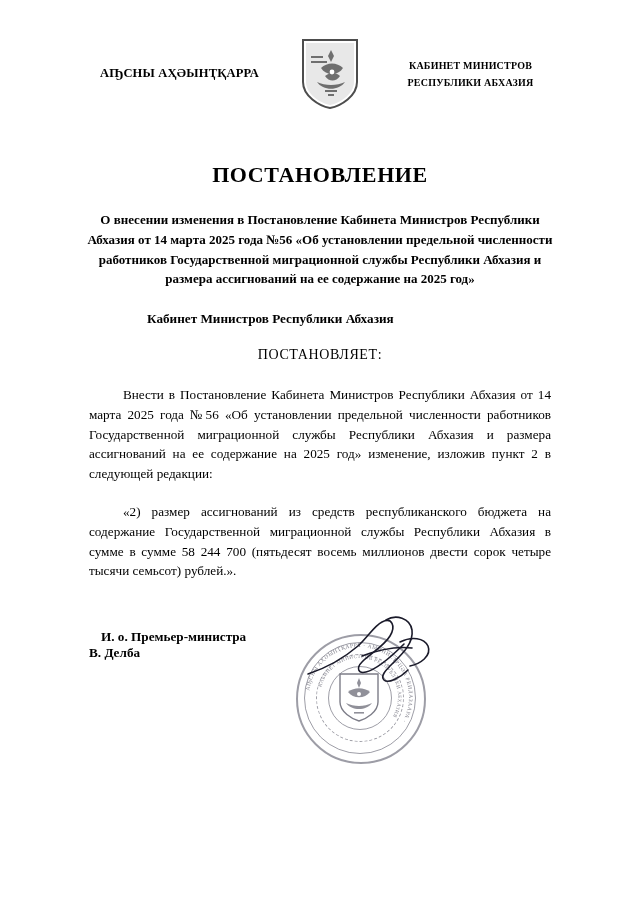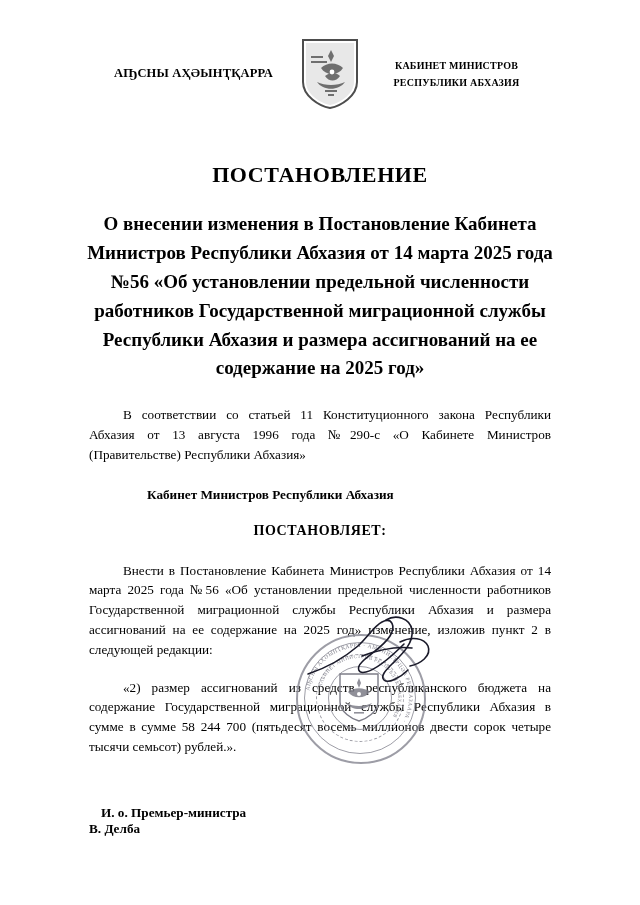--- a/index.html
+++ b/index.html
@@ -21,20 +21,21 @@
     height: 905px;
     padding: 0;
     box-sizing: border-box;
   }
 
   
   .header {
     display: flex;
     align-items: center;
     justify-content: center;
+    gap: 14px;
     padding: 38px 40px 0 40px;
     box-sizing: border-box;
   }
   .header-left {
     text-align: center;
     font-weight: bold;
     font-size: 12.5px;
     line-height: 1.7;
     letter-spacing: 0.2px;
     width: 215px;
@@ -60,21 +61,21 @@
     font-weight: bold;
     font-size: 22px;
     letter-spacing: 0.6px;
     margin-top: 52px;
   }
   .doc-subtitle {
     margin: 22px auto 0 auto;
     width: 470px;
     text-align: center;
     font-weight: bold;
-    font-size: 19px;
+    font-size: 13px;
     line-height: 1.52;
   }
 
   
   .body-block {
     margin: 22px auto 0 auto;
     width: 462px;
     font-size: 13.2px;
     line-height: 1.5;
     text-align: justify;
@@ -90,21 +91,21 @@
     margin: 22px auto 0 auto;
     width: 462px;
     text-indent: 0;
   }
   .center-bold.left-ind {
     text-align: left;
     text-indent: 58px;
   }
   .decree-word {
     text-align: center;
-    font-weight: bold;
+    font-weight: normal;
     font-size: 14px;
     letter-spacing: 0.6px;
     margin: 20px auto 0 auto;
     width: 462px;
   }
 
   
   .sign-row {
     margin: 48px auto 0 auto;
     width: 462px;
@@ -211,21 +212,20 @@
     <div class="header-right">
       <div>КАБИНЕТ МИНИСТРОВ</div>
       <div>РЕСПУБЛИКИ АБХАЗИЯ</div>
     </div>
   </div>
 
   <div class="doc-title">ПОСТАНОВЛЕНИЕ</div>
 
   <div class="doc-subtitle">О внесении изменения в Постановление Кабинета Министров Республики Абхазия от 14 марта 2025 года №56 «Об установлении предельной численности работников Государственной миграционной службы Республики Абхазия и размера ассигнований на ее содержание на 2025 год»</div>
 
-  <div class="body-block">В соответствии со статьей 11 Конституционного закона Республики Абхазия от 13 августа 1996 года №290-с «О Кабинете Министров (Правительстве) Республики Абхазия»</div>
 
   <div class="center-bold left-ind">Кабинет Министров Республики Абхазия</div>
 
   <div class="decree-word">ПОСТАНОВЛЯЕТ:</div>
 
   <div class="body-block">Внести в Постановление Кабинета Министров Республики Абхазия от 14 марта 2025 года №56 «Об установлении предельной численности работников Государственной миграционной службы Республики Абхазия и размера ассигнований на ее содержание на 2025 год» изменение, изложив пункт 2 в следующей редакции:</div>
 
   <div class="body-block tight">«2) размер ассигнований из средств республиканского бюджета на содержание Государственной миграционной службы Республики Абхазия в сумме в сумме 58 244 700 (пятьдесят восемь миллионов двести сорок четыре тысячи семьсот) рублей.».</div>
 
   <div class="sign-row">

